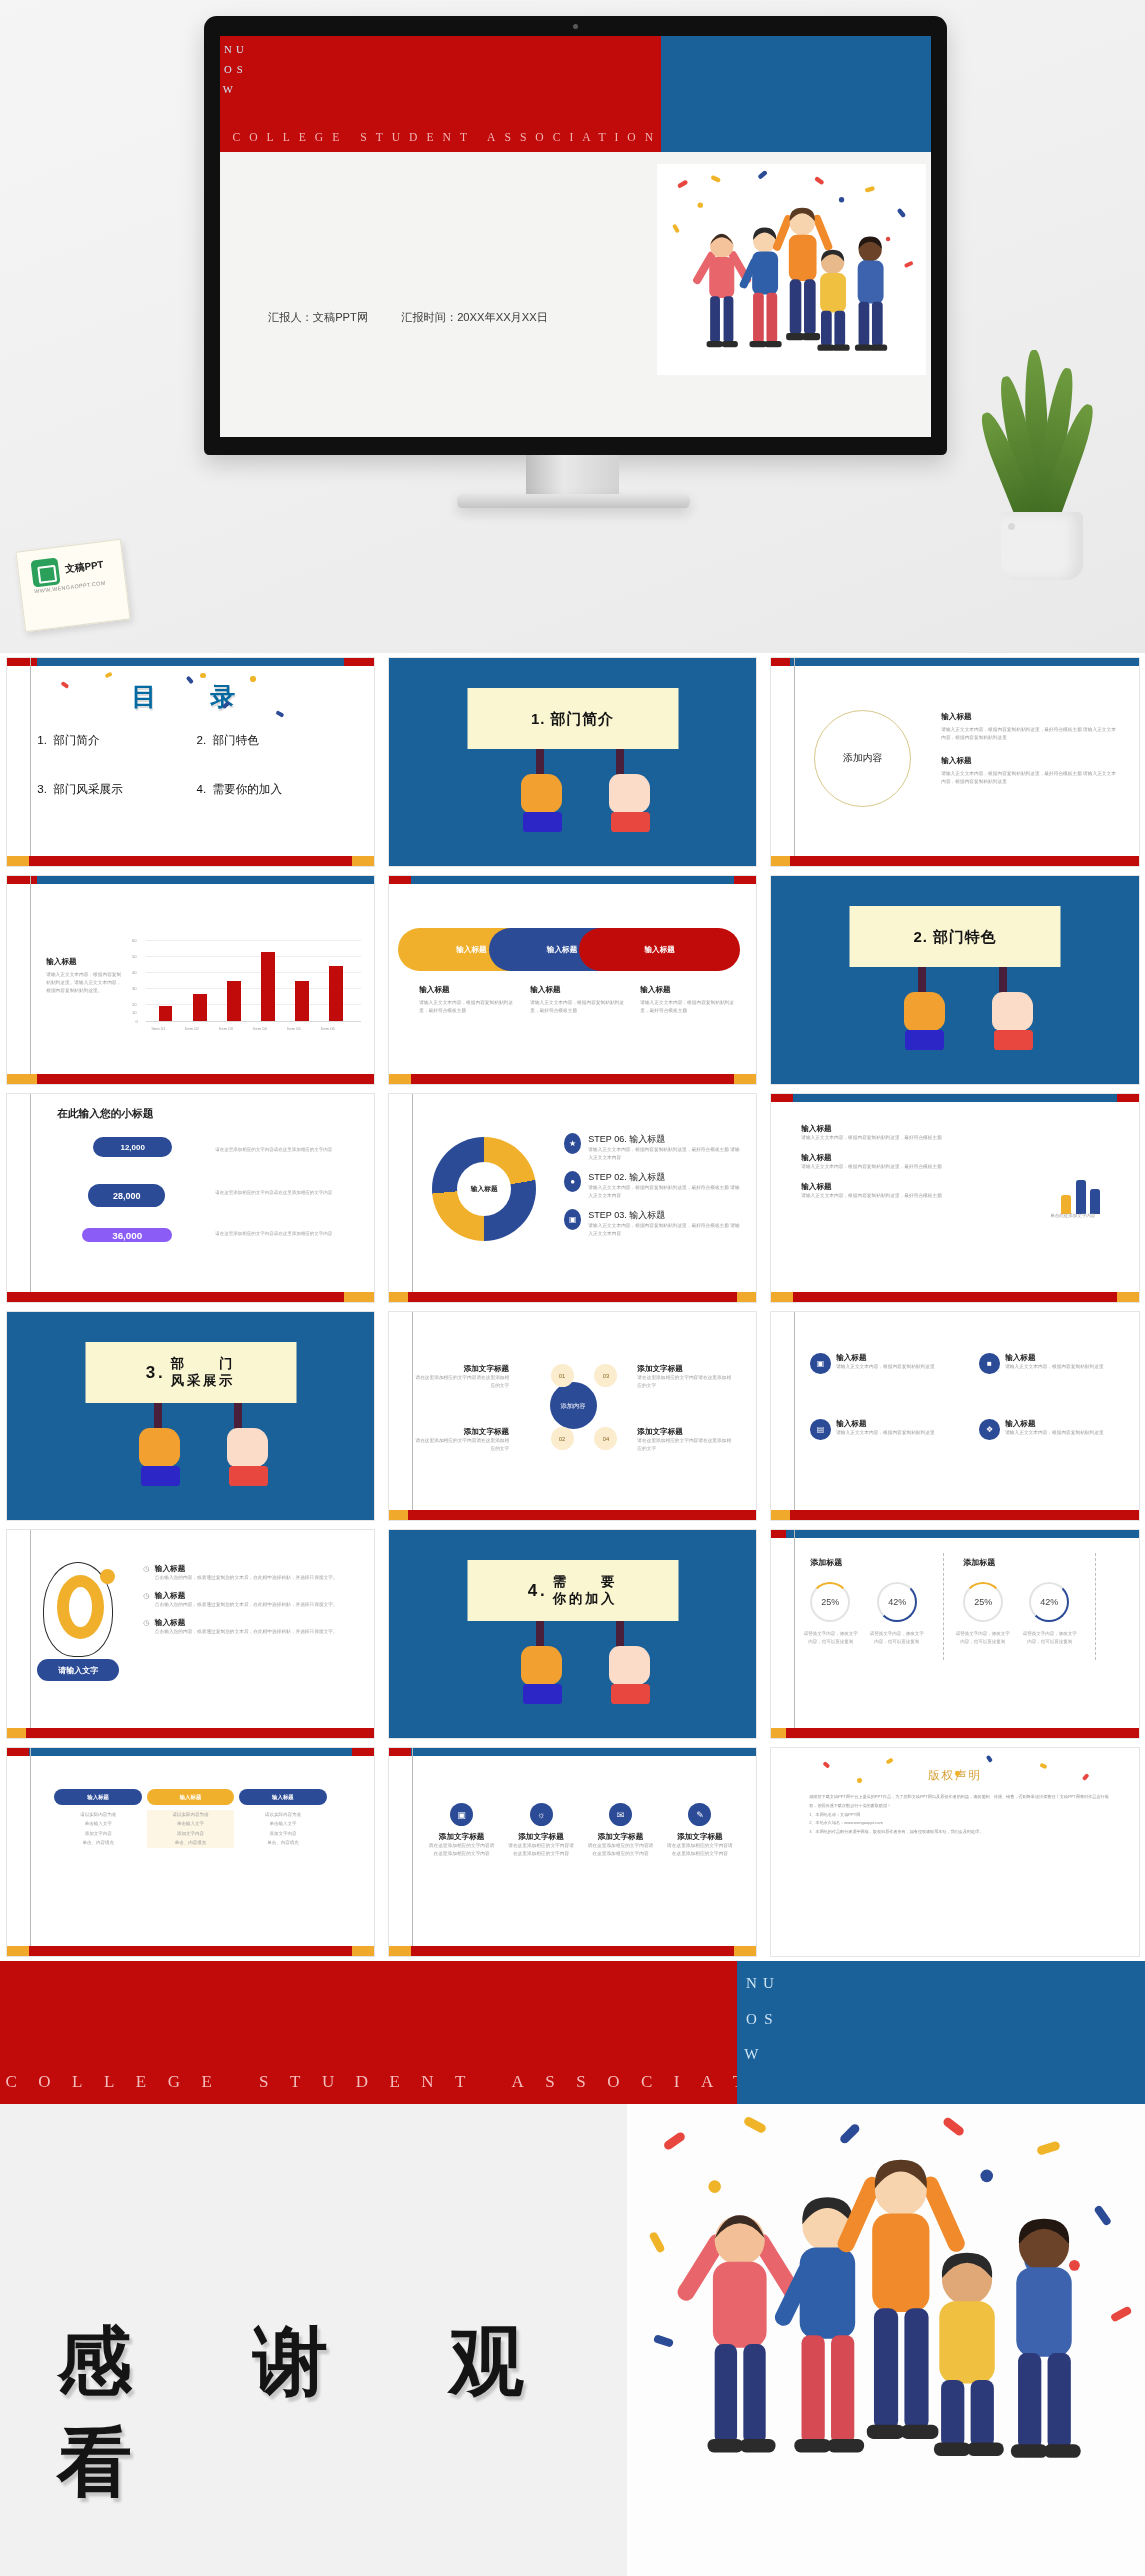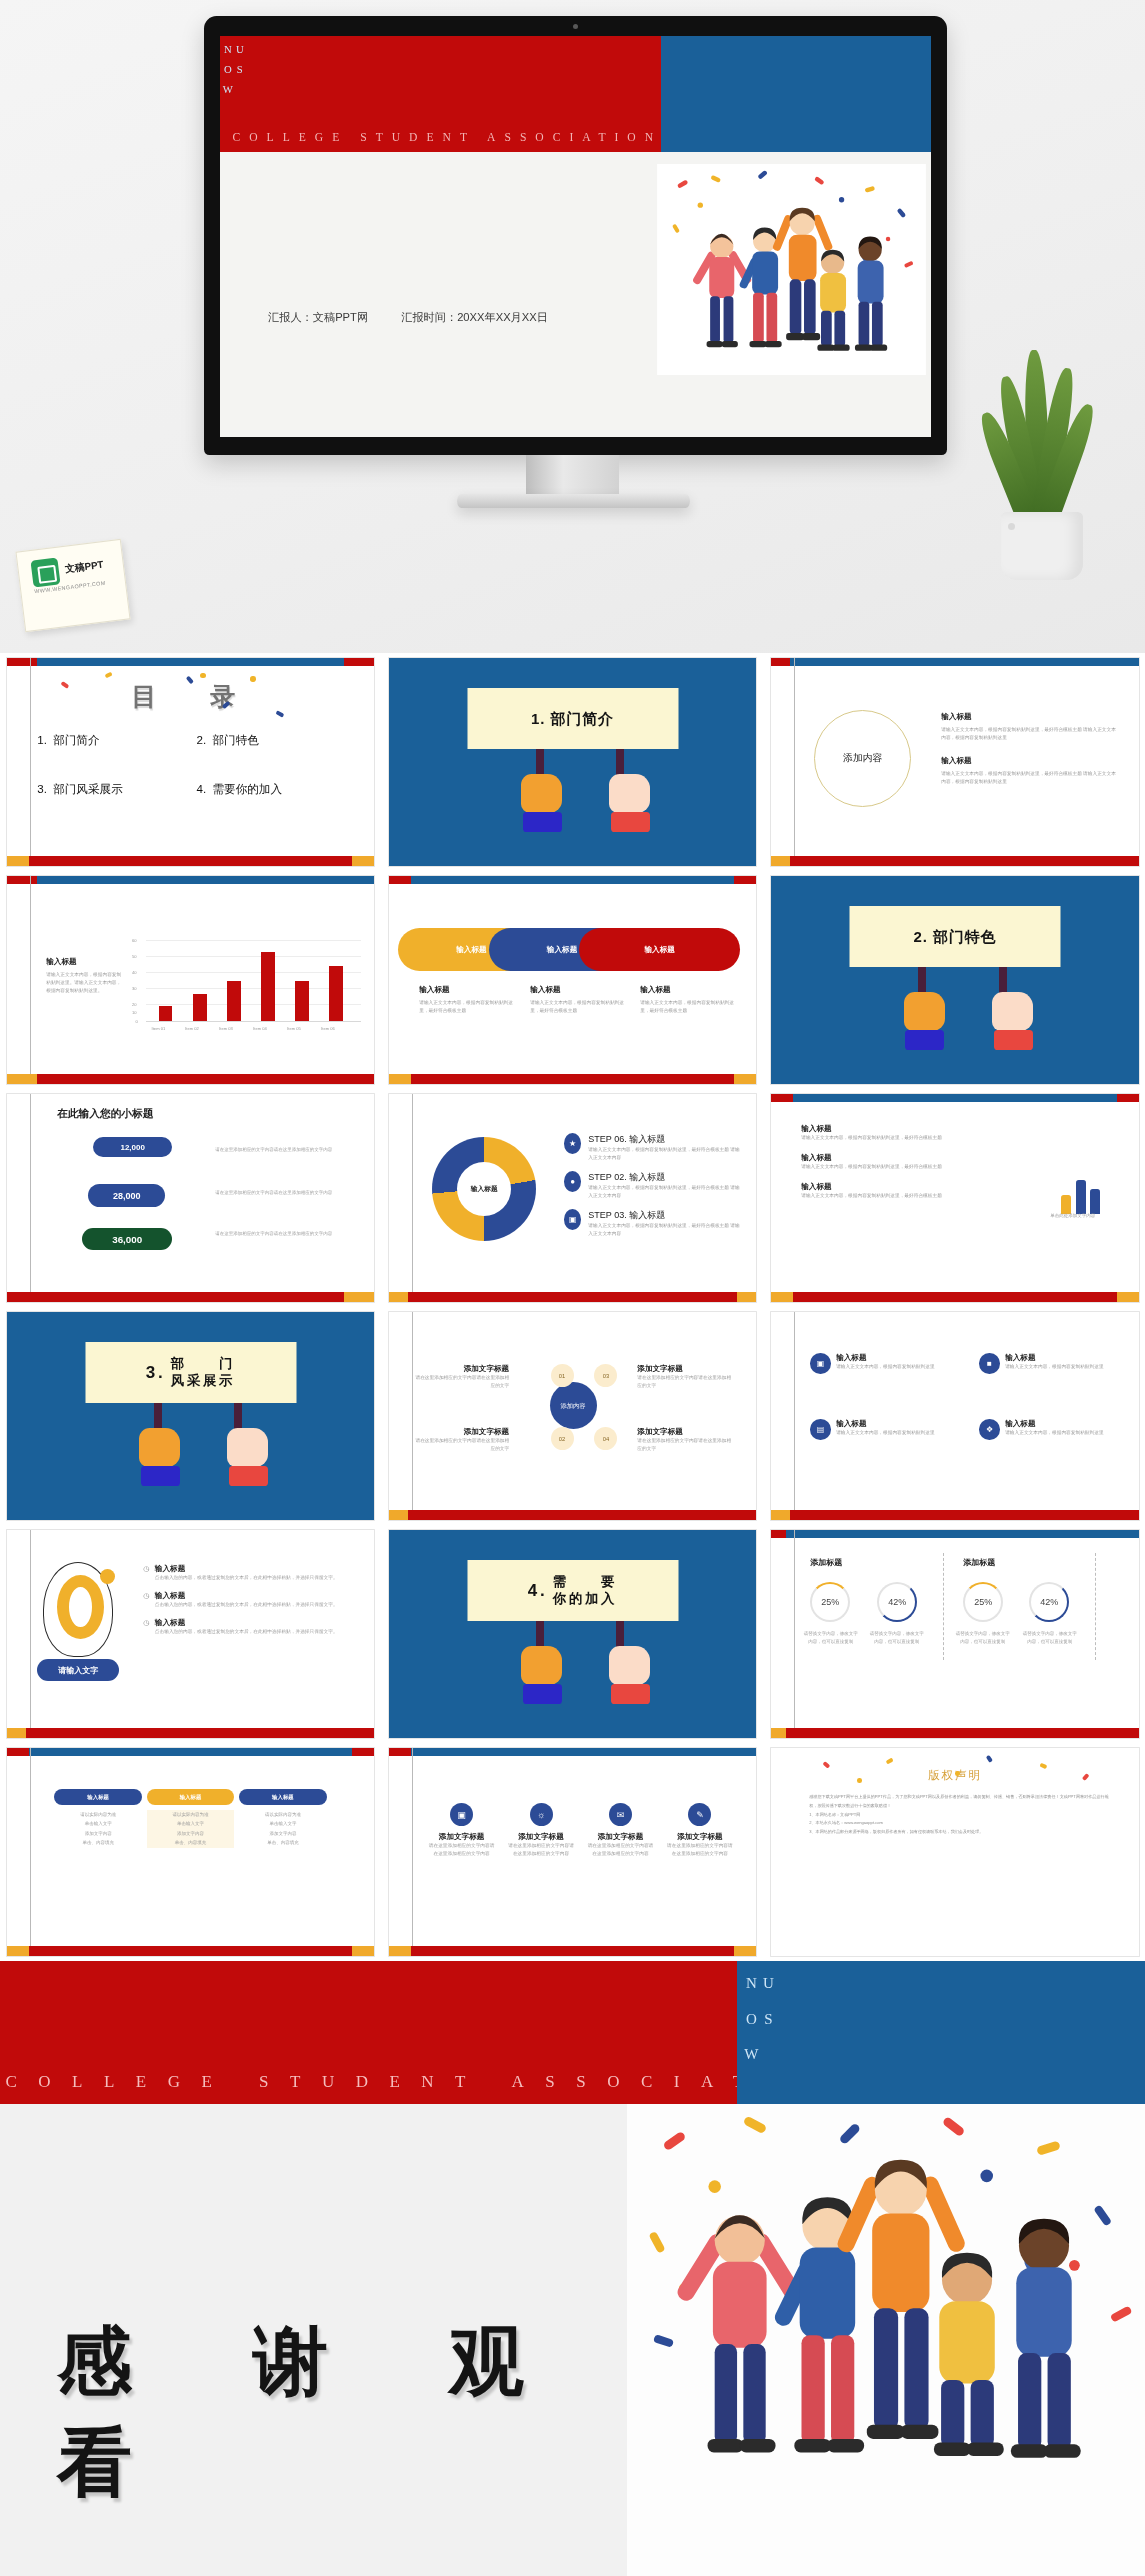--- a/index.html
+++ b/index.html
@@ -100,21 +100,21 @@
   .bt-blue { background:#1a6099; }
   .bt-gold { background:#f0a92b; }
   .vline { position:absolute; left:23px; top:0; bottom:0; width:0.9px; background:#b9b9b9; }
 
   .t-h1 { font-size:11.6px; font-weight:700; color:#1f1f1f; }
   .t-h2 { font-size:7.6px; font-weight:700; color:#1f1f1f; }
   .t-p  { font-size:4.7px; color:#9a9a9a; line-height:1.7; }
   .t-sm { font-size:4.5px; color:#9a9a9a; line-height:1.7; }
 
   .toc-title { position:absolute; left:0; right:0; top:21.5px; text-align:center;
-               font-size:25px; font-weight:700; letter-spacing:14.3px; color:#737373;
+               font-size:25px; font-weight:700; letter-spacing:14.3px; color:#0369a1;
                text-shadow:0.9px 1.8px 0.9px rgba(0,0,0,.15); }
   .toc-list { position:absolute; left:30px; right:18px; top:75px;
               display:grid; grid-template-columns:1fr 1fr; row-gap:34px; }
   .toc-item { font-size:11.6px; color:#111; }
   .toc-item b { font-weight:400; margin-right:6.3px; }
 
   
   .sign { position:absolute; left:50%; top:30px; transform:translateX(-50%);
           width:211px; height:61px; background:#fbf6d2; display:flex;
           align-items:center; justify-content:center; text-align:center;
@@ -465,21 +465,21 @@
     <div class="cell">
       <div class="sl">
         <div class="vline"></div>
         <div class="t-h1" style="position:absolute;left:50px;top:12.5px;font-size:10.7px">在此输入您的小标题</div>
         <div class="pill" style="position:absolute;left:86px;top:43px;width:79px;height:19.7px;background:#2c4b96;font-size:8px;">
             <span>12,000</span>
           </div>
         <div class="pill" style="position:absolute;left:81px;top:90px;width:77px;height:23px;background:#2c4b96;font-size:9px;">
             <span>28,000</span>
           </div>
-        <div class="pill" style="position:absolute;left:75px;top:134px;width:90px;height:22px;background:#14532d;font-size:9.8px;">
+        <div class="pill" style="position:absolute;left:75px;top:134px;width:90px;height:14px;background:#8b5cf6;font-size:9.8px;">
             <span>36,000</span>
           </div>
         <div class="t-sm" style="position:absolute;left:208px;top:52px;width:131px;">请在这里添加相应的文字内容请在这里添加相应的文字内容</div>
         <div class="t-sm" style="position:absolute;left:208px;top:95px;width:131px;">请在这里添加相应的文字内容请在这里添加相应的文字内容</div>
         <div class="t-sm" style="position:absolute;left:208px;top:136px;width:131px;">请在这里添加相应的文字内容请在这里添加相应的文字内容</div>
         <div class="bar-bot">
             <div class="bt-red" style="flex:1"></div>
             <div class="bt-gold" style="flex:0 0 8%"></div>
           </div>
       </div>

